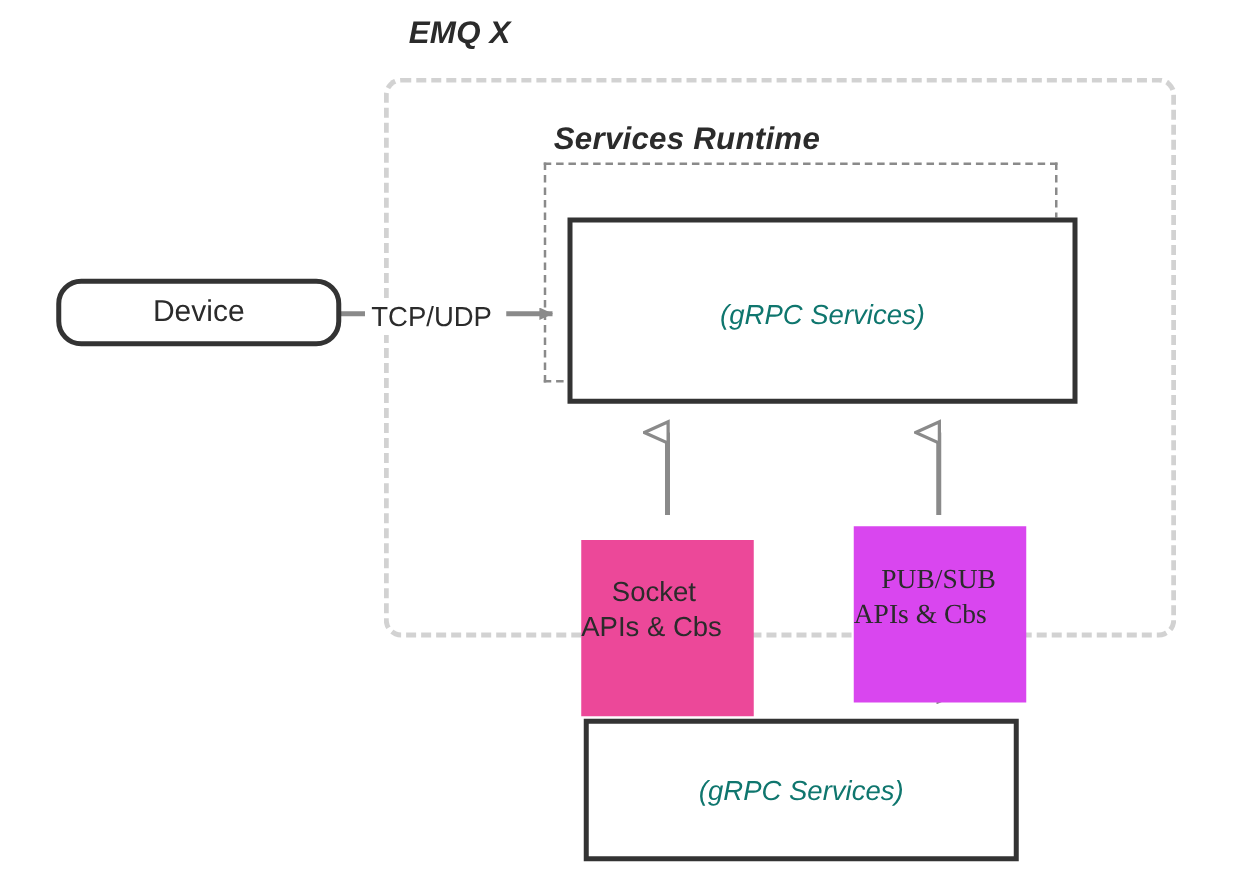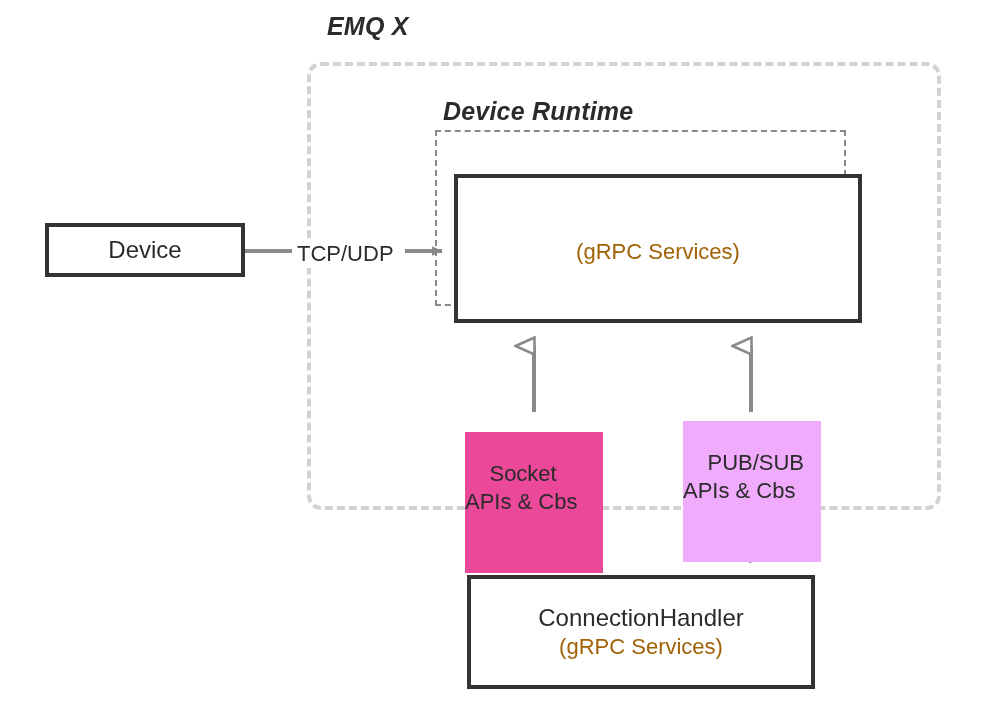--- a/index.html
+++ b/index.html
@@ -41,21 +41,22 @@
     color: #2b2b2b;
     letter-spacing: 0.2px;
   }
   .box-title {
     font-size: 24px;
     color: #2b2b2b;
     text-align: center;
   }
   .box-sub {
     font-size: 22px;
-    color: #a16207;
+    font-style: italic;
+    color: #0f766e;
     text-align: left;
   }
   .edge-label {
     font-size: 22px;
     color: #2b2b2b;
   }
   .edge-label .line2 { display: block; }
 
   
   .solid-box {
@@ -113,38 +114,37 @@
     <g>
       <line x1="727" y1="412" x2="727" y2="346" stroke="#8a8a8a" stroke-width="4" marker-end="url(#hollowUp)"></line>
       <line x1="727" y1="472" x2="727" y2="553" stroke="#8a8a8a" stroke-width="4" marker-end="url(#hollowDown)"></line>
     </g>
   </svg>
 
   <div class="dashed-zone" style="left:283px; top:62px; width:634px; height:448px;"></div>
   <div class="lbl zone-title" style="left:303px; top:10px;">EMQ X</div>
 
   <div class="dashed-sub" style="left:411px; top:130px; width:411px; height:176px;"></div>
-  <div class="lbl zone-title" style="left:419px; top:95px;">Device Runtime</div>
+  <div class="lbl zone-title" style="left:419px; top:95px;">Services Runtime</div>
 
-  <div class="solid-box" style="left:21px; top:223px; width:200px; height:54px;">
+  <div class="solid-box" style="left:21px; top:223px; width:228px; height:54px;border-radius:20px;">
     <div class="box-title">Device</div>
   </div>
 
   <div class="solid-box" style="left:430px; top:174px; width:408px; height:149px;">
     <div class="box-sub" style="margin-top:6px;">(gRPC Services)</div>
   </div>
 
   <div class="solid-box" style="left:443px; top:575px; width:348px; height:114px;">
-    <div class="box-title">ConnectionHandler</div>
     <div class="box-sub" style="margin-top:2px;">(gRPC Services)</div>
   </div>
 
   <div class="lbl edge-label" style="left:271px; top:240px; background:#ffffff; padding:0 2px;">TCP/UDP</div>
 
   <div class="lbl edge-label" style="left:441px; top:432px; width:138px; background:#ec4899;">
     <span>Socket</span><span class="line2">APIs &amp; Cbs</span>
   </div>
 
-  <div class="lbl edge-label" style="left:659px; top:421px; width:138px; background:#f0abfc;">
+  <div class="lbl edge-label" style="left:659px; top:421px; width:138px; background:#d946ef;font-family:Liberation Serif, serif;">
     <span>PUB/SUB</span><span class="line2">APIs &amp; Cbs</span>
   </div>
 
 </div>
 
 </body></html>

